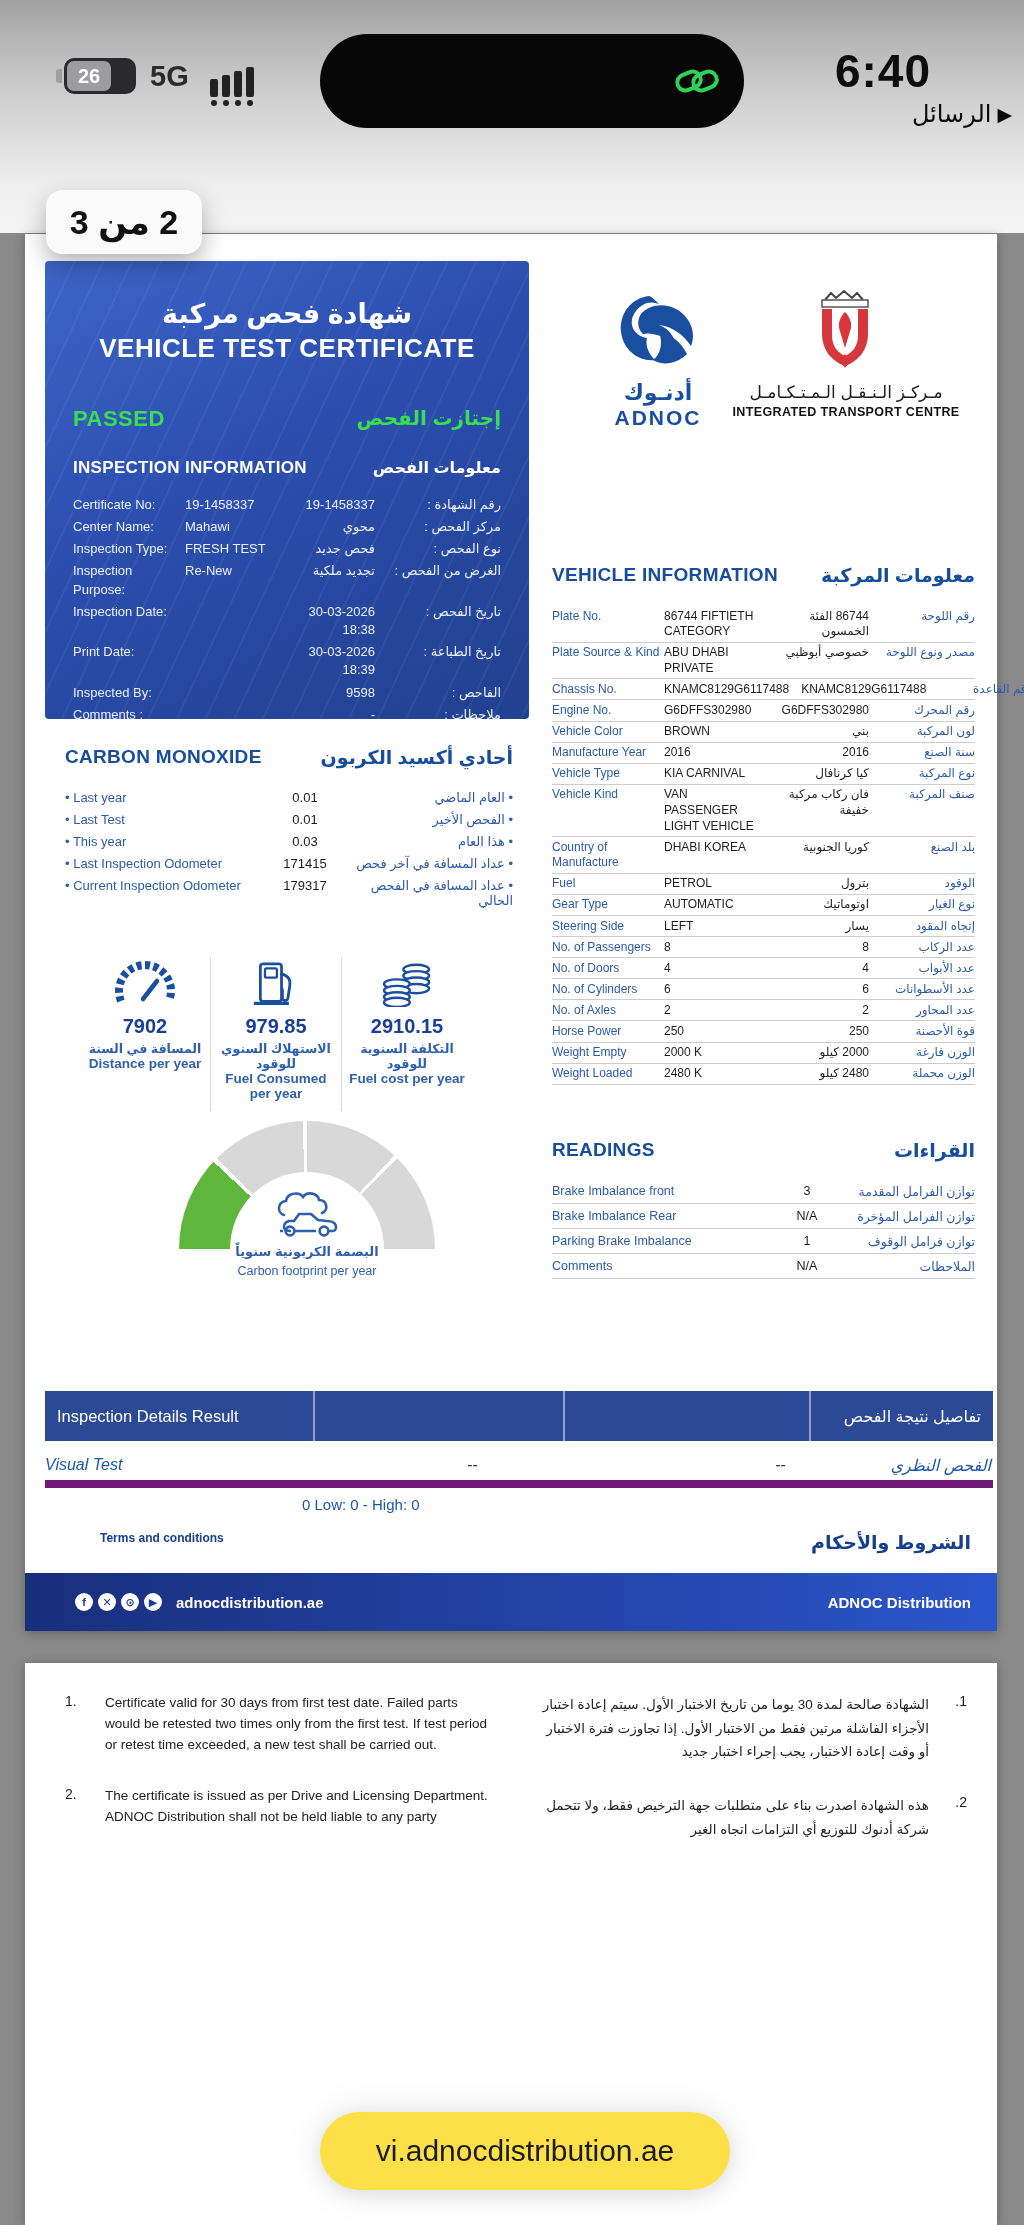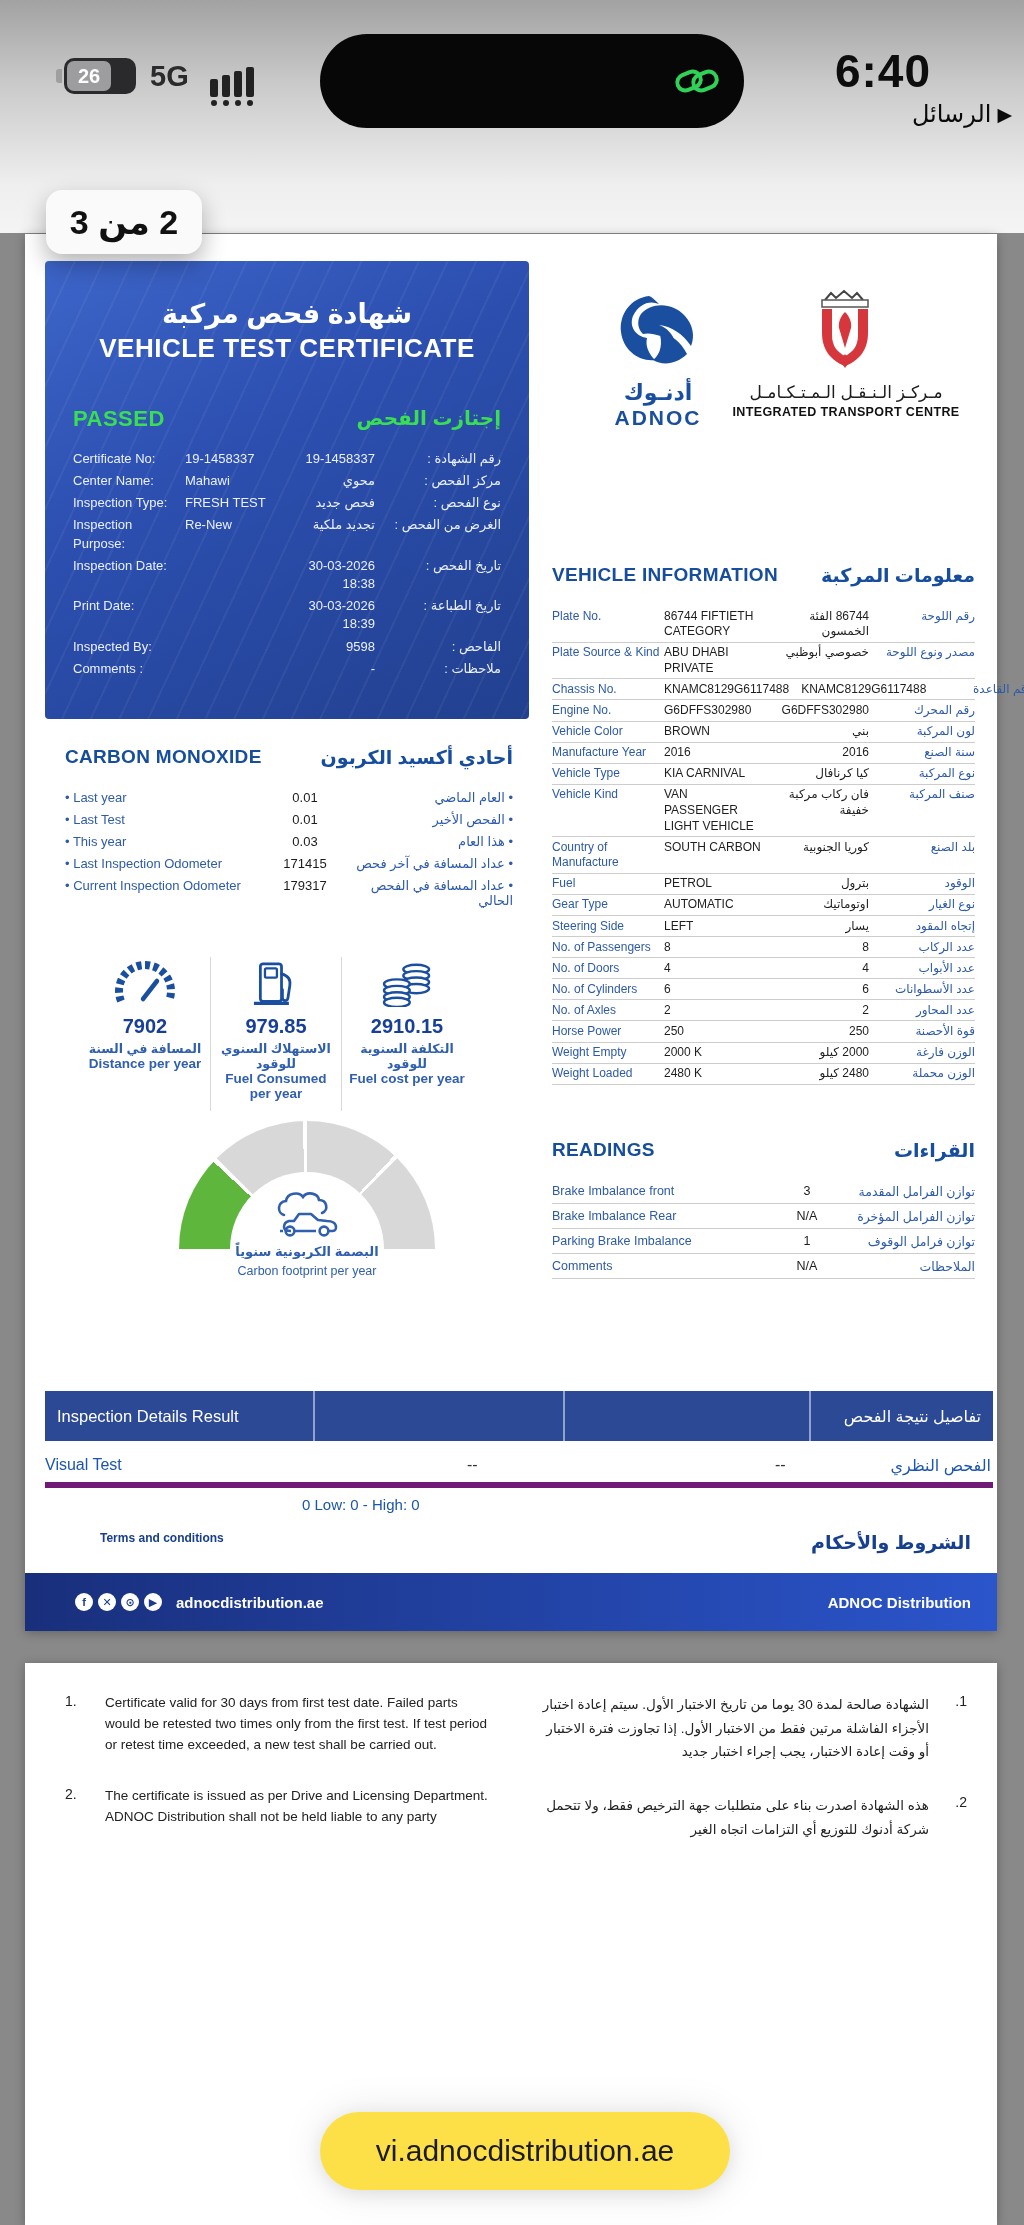--- a/index.html
+++ b/index.html
@@ -128,21 +128,21 @@
 
   
   .result-bar { position:absolute; left:20px; top:1157px; width:948px; height:50px;
     background:#2c4996; display:grid; grid-template-columns:268px 250px 246px 1fr;
     align-items:center; color:#fff; }
   .result-bar .c { height:100%; display:flex; align-items:center; padding:0 12px; }
   .result-bar .c + .c { border-left:2px solid #8fa3cf; }
   .result-bar .c1 { font-size:16.5px; }
   .result-bar .c4 { font-size:16px; direction:rtl; justify-content:flex-start; }
   .visual-row { position:absolute; left:20px; top:1222px; width:948px; height:32px;
-    border-bottom:6px solid #701a75; font-size:16px; }
+    border-bottom:8px solid #701a75; font-size:16px;font-style:italic; }
   .visual-row .name { position:absolute; left:0; color:#1b55b0; }
   .visual-row .d1 { position:absolute; left:422px; color:#333; }
   .visual-row .d2 { position:absolute; left:730px; color:#333; }
   .visual-row .nar { position:absolute; right:2px; color:#1b55b0; direction:rtl; }
   .low-high { position:absolute; left:277px; top:1262px; font-size:15px; color:#1b55b0; }
 
   .terms-head-en { position:absolute; left:75px; top:1297px; font-size:12px; font-weight:bold; color:#173f8f; }
   .terms-head-ar { position:absolute; right:26px; top:1297px; font-size:19px; font-weight:bold;
     color:#173f8f; direction:rtl; }
 
@@ -218,20 +218,24 @@
   <div class="page" id="page1">
 
     <div class="cert-box">
       <div class="cert-title">
         <div class="t-ar">شهادة فحص مركبة</div>
         <div class="t-en">VEHICLE TEST CERTIFICATE</div>
       </div>
       <div class="cert-status">
         <span class="st-en">PASSED</span>
         <span class="st-ar">إجتازت الفحص</span>
+      </div>
+      <div class="cert-section">
+        <span class="sec-en">INSPECTION INFORMATION</span>
+        <span class="sec-ar">معلومات الفحص</span>
       </div>
       <div class="cert-rows">
         <div class="cert-row">
           <span>Certificate No:</span>
             <span class="ev">19-1458337</span>
             <span class="av">19-1458337</span>
             <span class="al">رقم الشهادة :</span>
         </div>
         <div class="cert-row">
           <span>Center Name:</span>
@@ -348,21 +352,21 @@
           <span class="arl">نوع المركبة</span>
         </div>
       <div class="vrow">
           <span class="lbl">Vehicle Kind</span>
           <span class="env">VAN PASSENGER LIGHT VEHICLE</span>
           <span class="arv">فان ركاب مركبة خفيفة</span>
           <span class="arl">صنف المركبة</span>
         </div>
       <div class="vrow">
           <span class="lbl">Country of Manufacture</span>
-          <span class="env">SOUTH CARBON</span>
+          <span class="env">DHABI KOREA</span>
           <span class="arv">كوريا الجنوبية</span>
           <span class="arl">بلد الصنع</span>
         </div>
       <div class="vrow">
           <span class="lbl">Fuel</span>
           <span class="env">PETROL</span>
           <span class="arv">بترول</span>
           <span class="arl">الوقود</span>
         </div>
       <div class="vrow">

